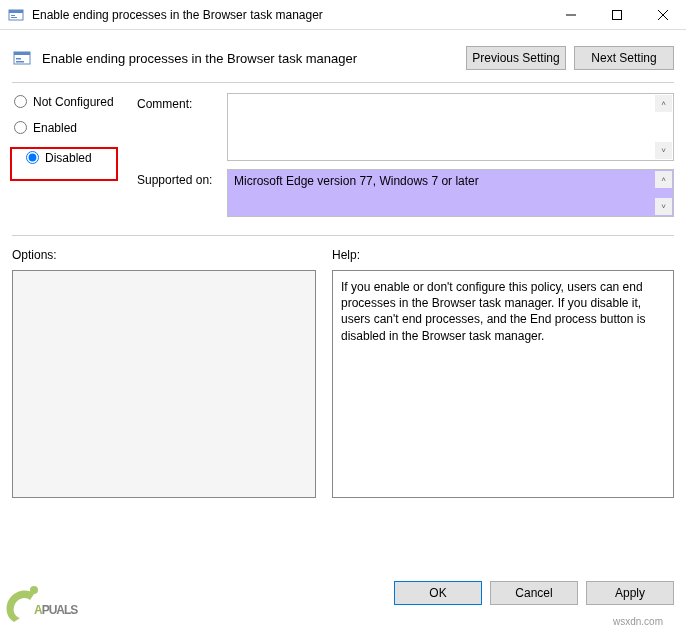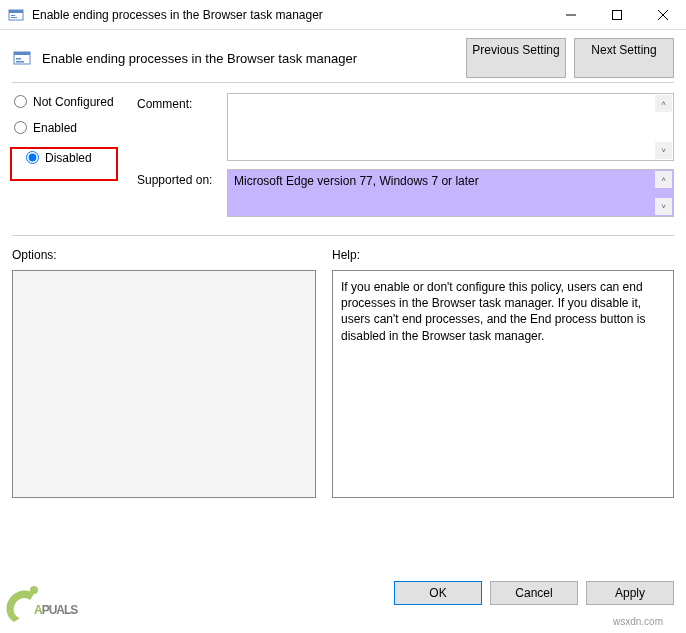--- a/index.html
+++ b/index.html
@@ -10,21 +10,21 @@
     .titlebar .title { flex: 1; font-size: 12px; }
     .titlebar .win-controls { display: flex; }
     .titlebar .win-btn { width: 46px; height: 30px; display: flex; align-items: center; justify-content: center; color: #000; }
     .titlebar .win-btn svg { width: 10px; height: 10px; }
     
     .content { padding: 8px 12px; background: #fff; }
     
     .header-row { display: flex; align-items: center; height: 40px; }
     .header-row .policy-icon { width: 20px; height: 20px; margin-right: 10px; display: inline-flex; }
     .header-row .policy-title { flex: 1; font-size: 13px; }
-    .header-row .nav-btn { width: 100px; height: 40px; margin-left: 8px; background: #e1e1e1; border: 1px solid #adadad; cursor: pointer; text-align: center; line-height: 22px; }
+    .header-row .nav-btn { width: 100px; height: 24px; margin-left: 8px; background: #e1e1e1; border: 1px solid #adadad; cursor: pointer; text-align: center; line-height: 22px; }
     
     .divider { border-top: 1px solid #d0d0d0; margin: 4px 0 10px 0; }
     
     .config-row { display: flex; }
     .radio-col { width: 125px; padding-top: 2px; }
     .radio-item { display: flex; align-items: flex-start; height: 26px; cursor: pointer; }
     .radio-item input { margin: 0 6px 0 2px; cursor: pointer; }
     .highlight-box { border: 2px solid #e60000; padding: 2px 12px; margin-left: -2px; width: 108px; }
     
     .fields-col { flex: 1; }

